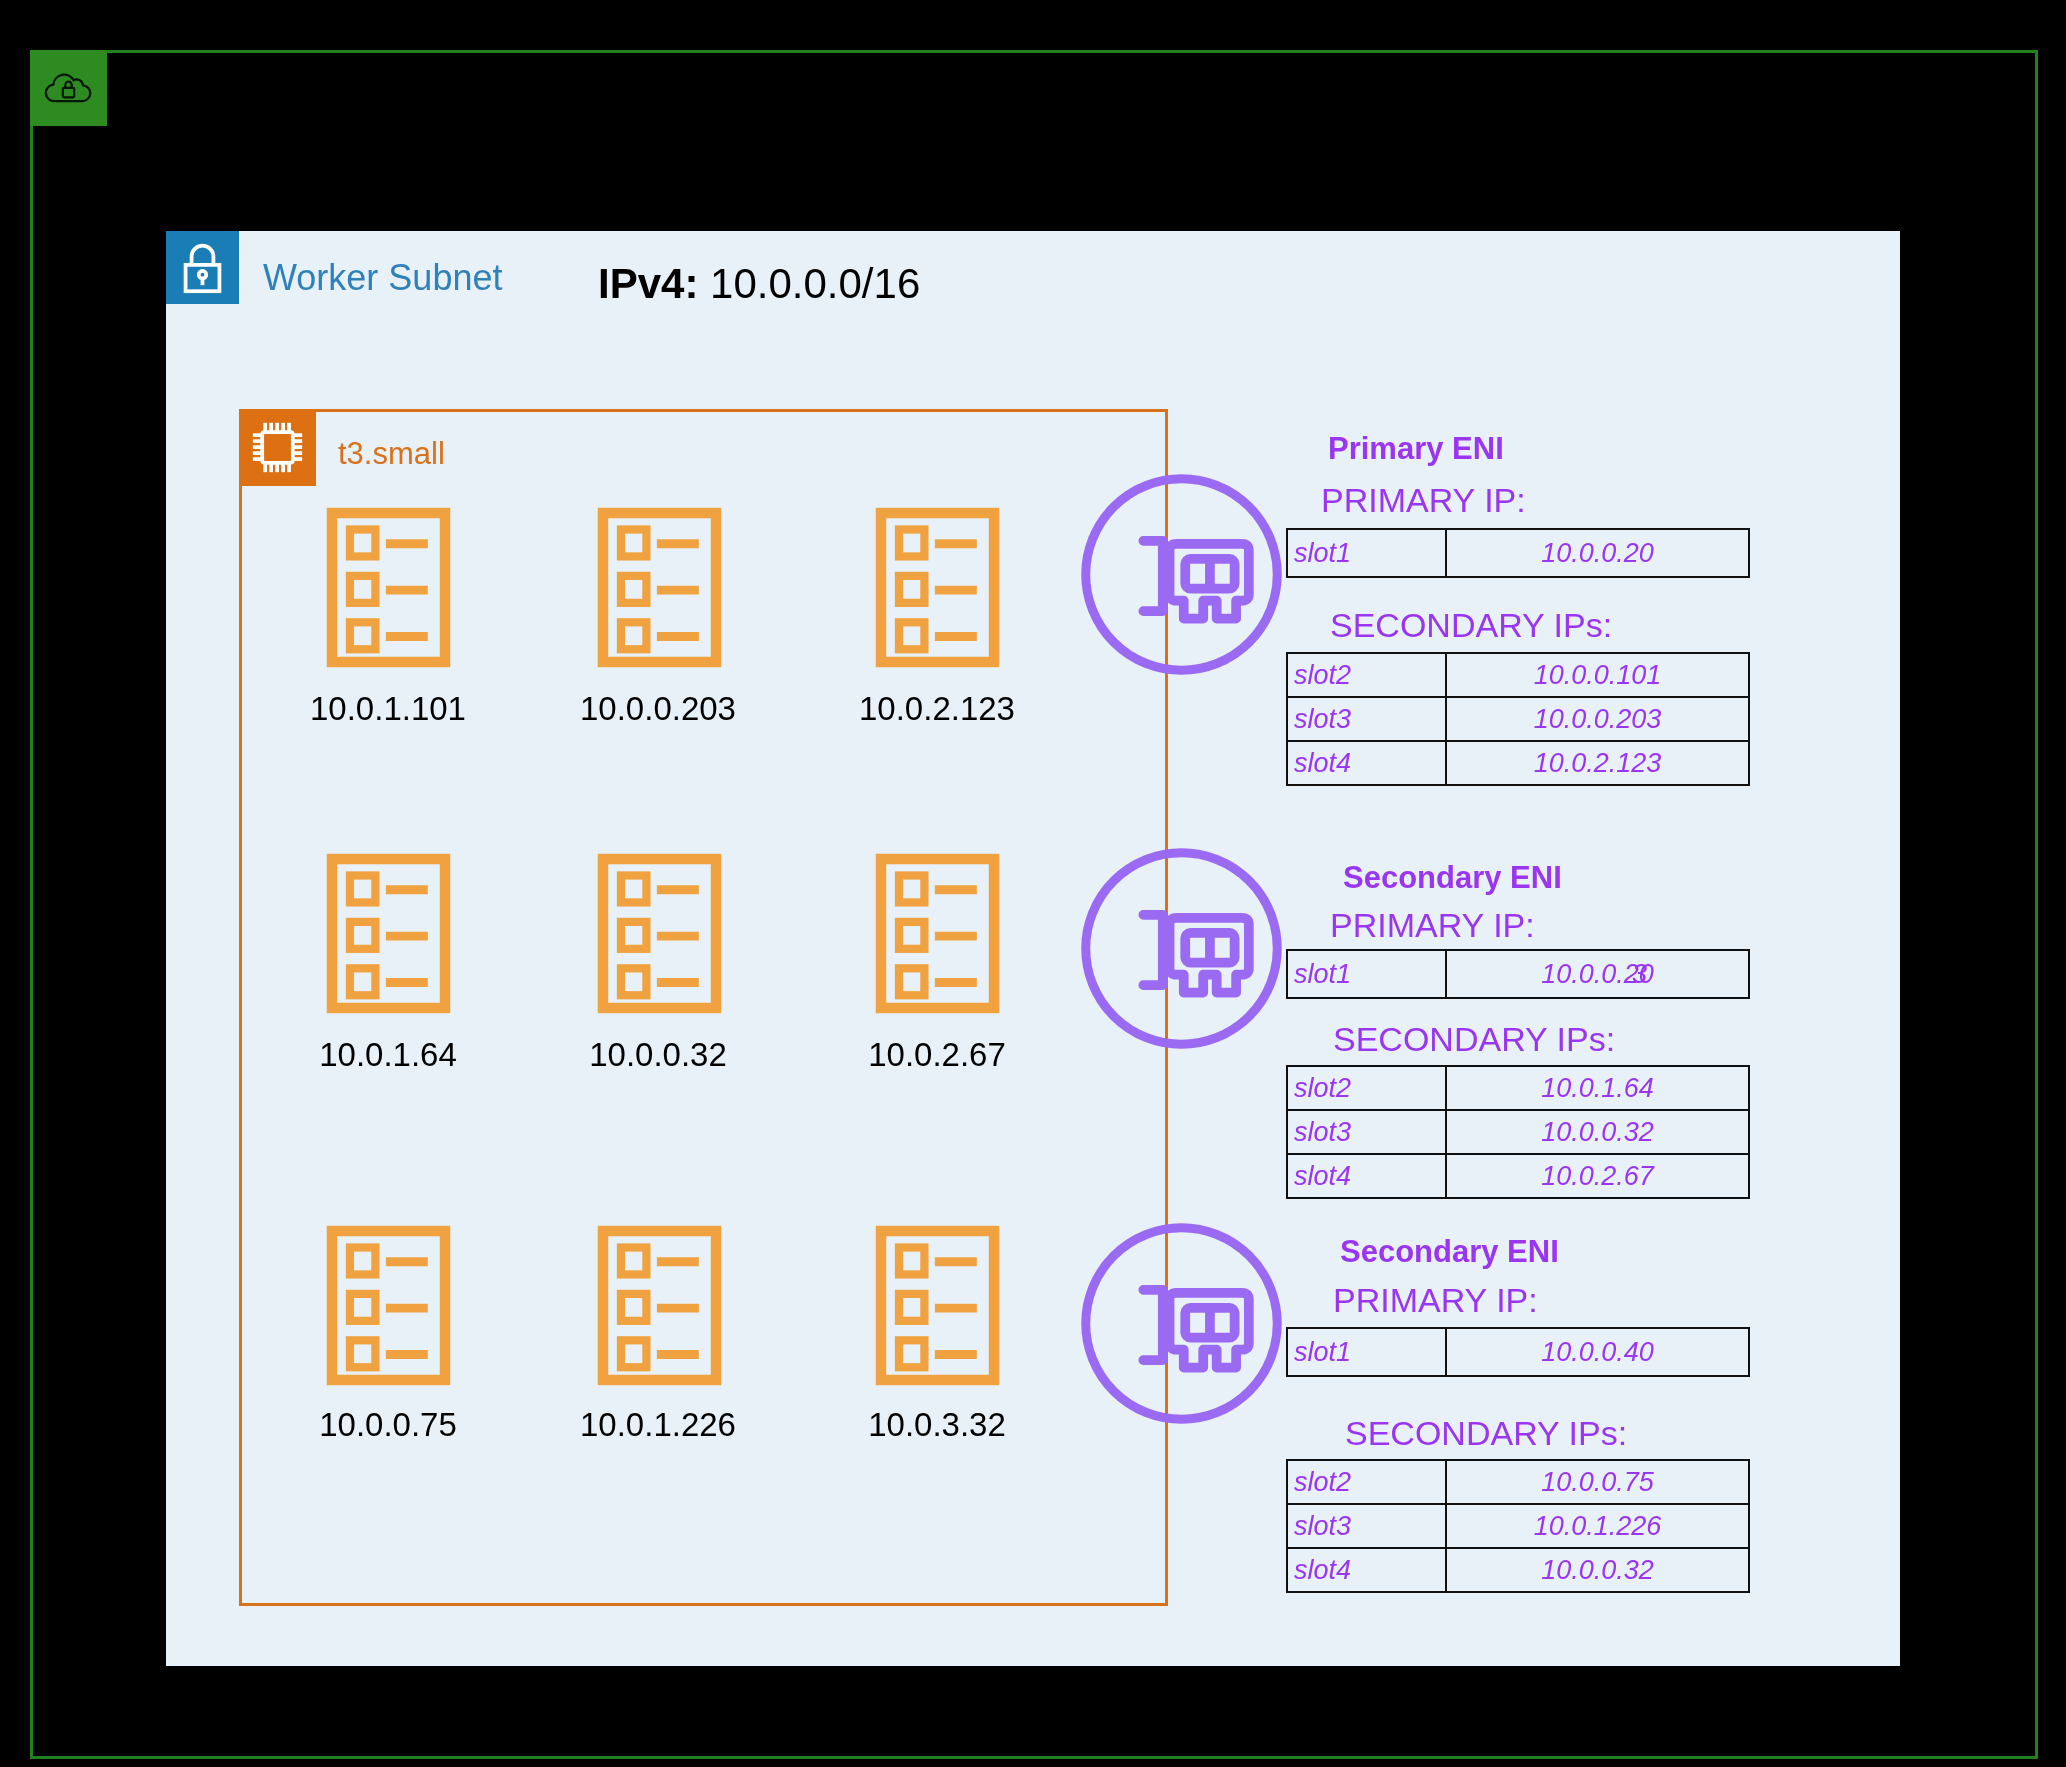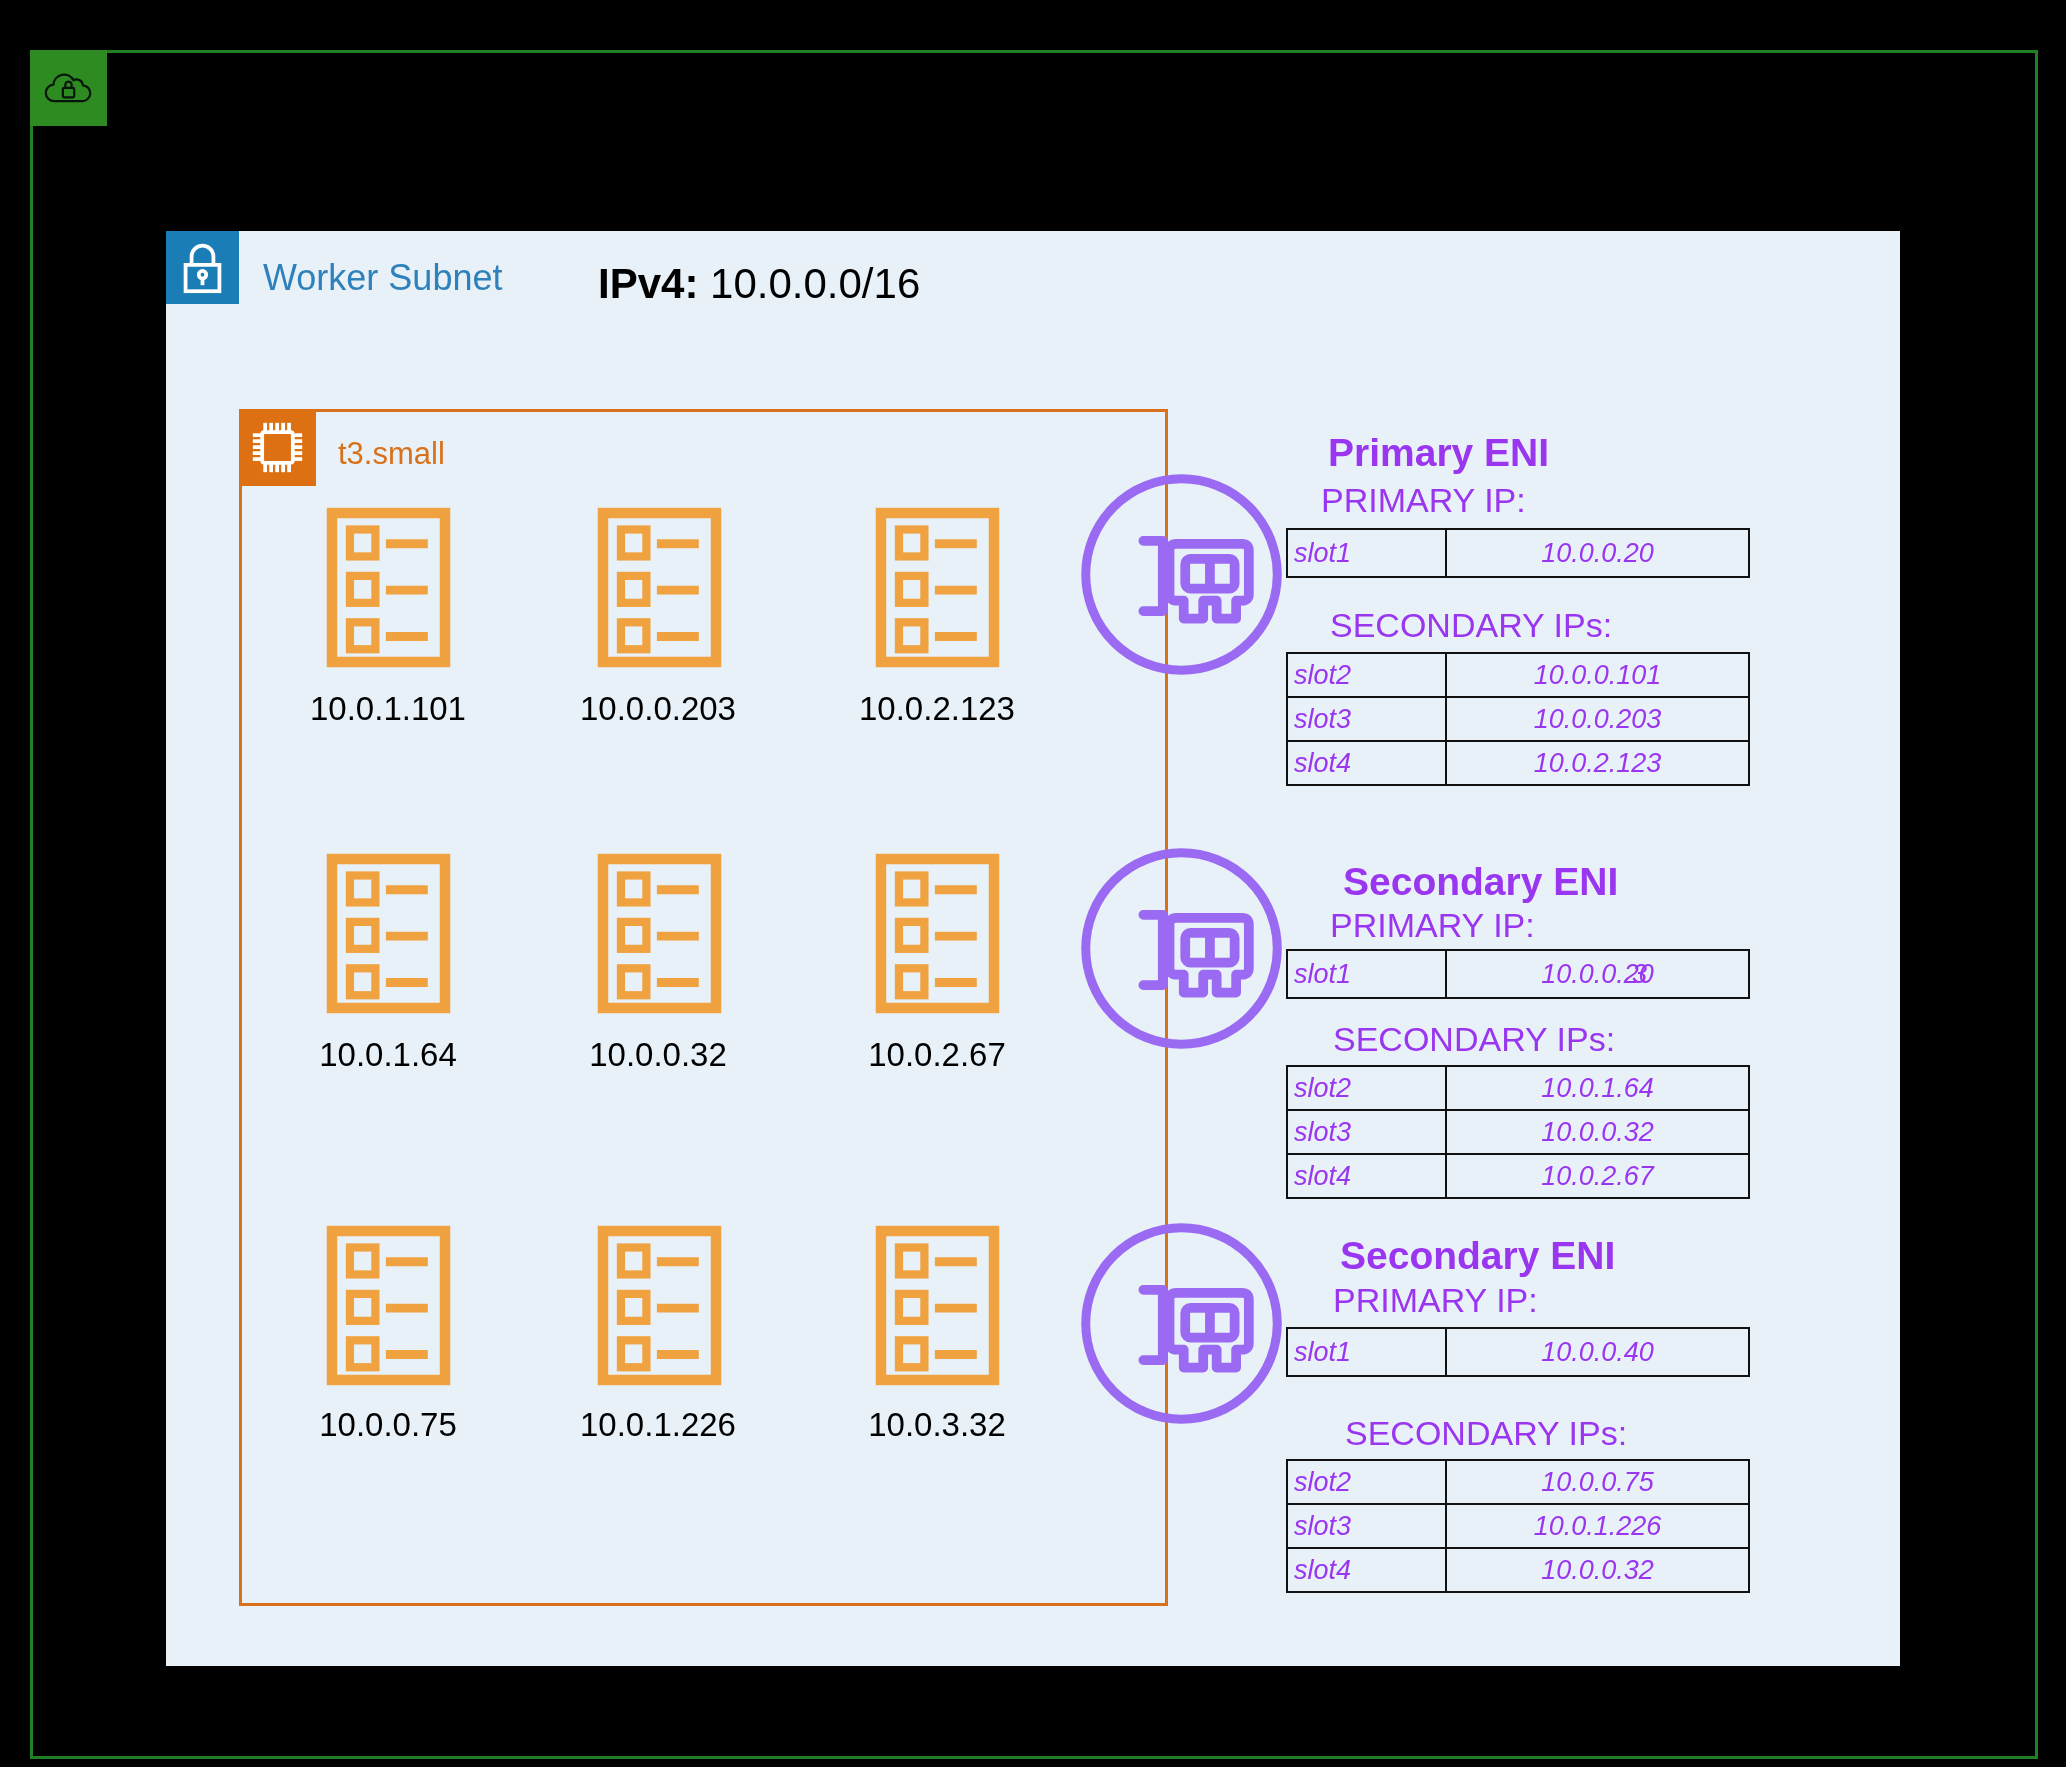--- a/index.html
+++ b/index.html
@@ -24,21 +24,21 @@
                 border:3px solid var(--orange,#d9701a);}
   #chip-badge{left:239px;top:389px;width:77px;height:77px;
               background:var(--orange-badge,#dd7013);display:flex;align-items:center;justify-content:center;}
   #instance-label{left:338px;top:416px;font-size:31px;color:var(--orange,#d9701a);}
   
   .pod{width:125px;height:161px;}
   .pod-label{width:254px;text-align:center;font-size:33px;font-weight:normal;color:#000;line-height:1.1;}
   
   .eni-circle{width:205px;height:205px;left:1079px;}
   
-  .eni-title{font-size:39px;font-weight:bold;color:var(--purple-text,#9a35f0);line-height:1.05;}
+  .eni-title{font-size:31px;font-weight:bold;color:var(--purple-text,#9a35f0);line-height:1.05;}
   .eni-sub{font-size:34px;color:var(--purple-text,#9a35f0);line-height:1.05;}
   
   table.iptable{position:absolute;left:1286px;border-collapse:collapse;table-layout:fixed;
                 background:transparent;}
   table.iptable td{border:2.2px solid #111;color:var(--purple-text,#9a35f0);
                    font-size:27px;overflow:hidden;white-space:nowrap;font-style:italic;}
   td.slot{width:150px;padding-left:6px;text-align:left;}
   td.val{width:299px;text-align:center;}
   tr.h62 td{height:44px;}
   tr.h57 td{height:40px;}

